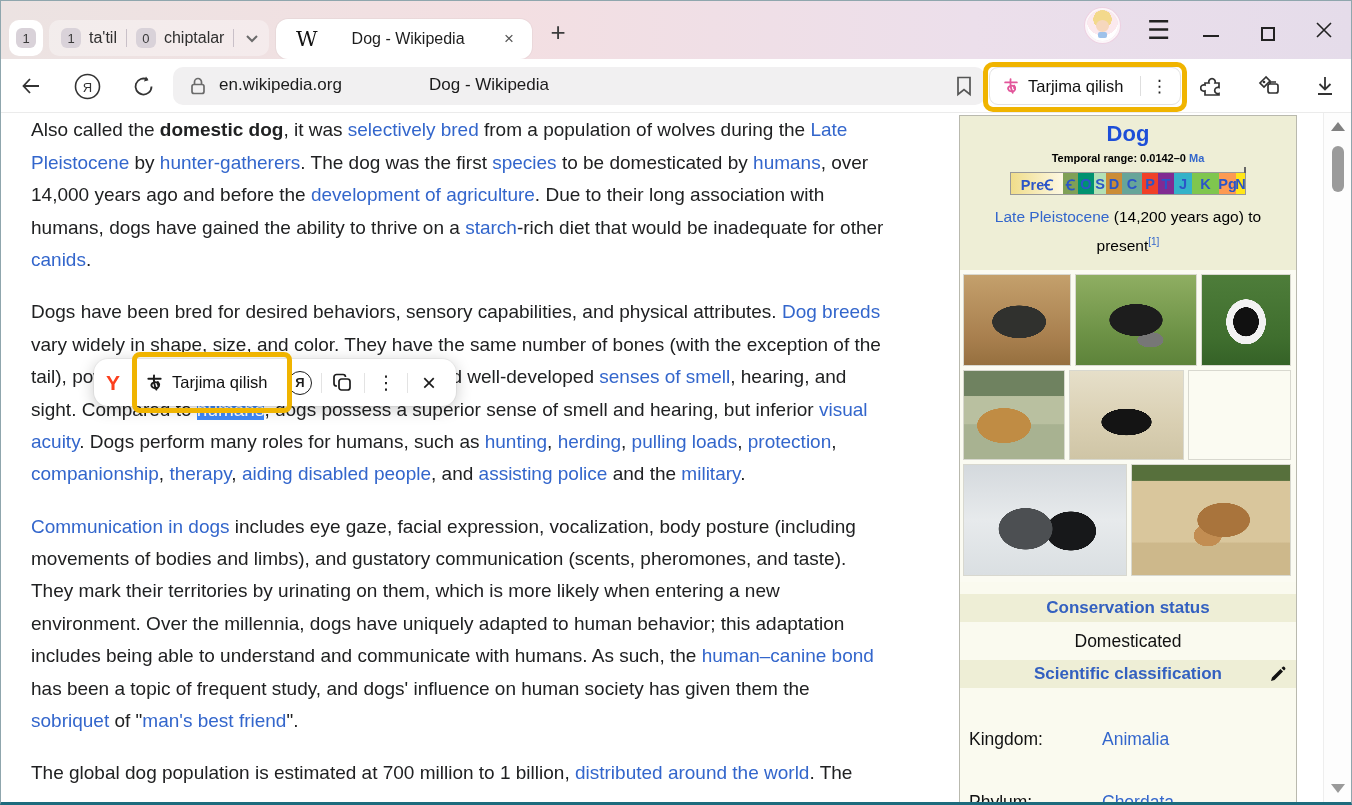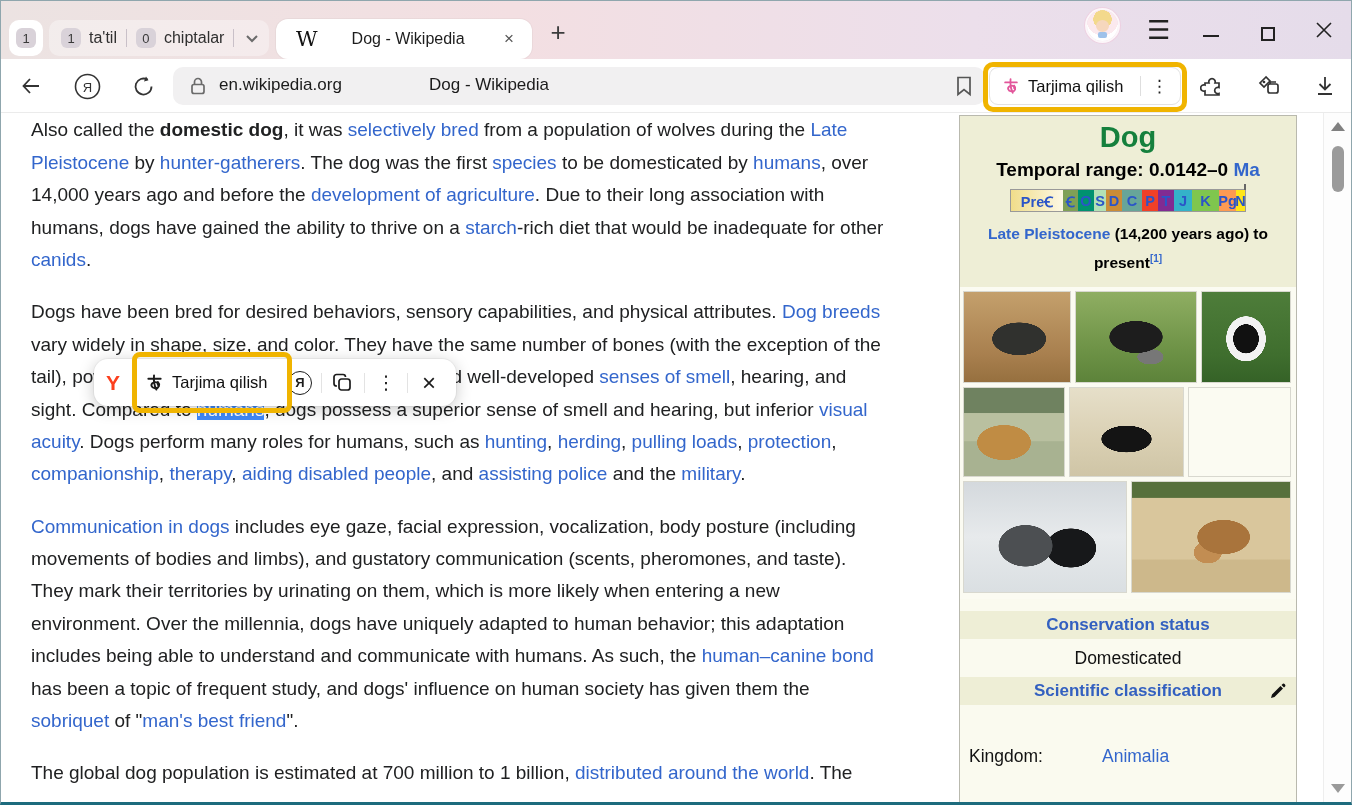--- a/index.html
+++ b/index.html
@@ -100,30 +100,30 @@
     display:flex; align-items:center; justify-content:center; font-size:13px; font-weight:bold; color:#1c1c1c; }
   .pop-div { width:1px; height:20px; background:#e3e3e3; margin:0 6px; }
   .hl-popup { left:131px; top:239px; width:160px; height:61px; border-radius:8px; }
 
   
   .infobox {
     position:absolute; left:958px; top:2px; width:338px; background:#fafaef;
     border:1px solid #b9b9ae; font-size:15.5px;
   }
   .infobox-top { background:var(--infobox-header-bg,#eeeed6); padding:5px 6px 9px; text-align:center; }
-  .ib-title { font-size:29px; font-weight:bold; color:#15803d; }
-  .ib-temporal { font-size:19px; font-weight:bold; margin-top:5px; color:#000; }
+  .ib-title { font-size:22px; font-weight:bold; color:#1d4ed8; }
+  .ib-temporal { font-size:11px; font-weight:bold; margin-top:5px; color:#000; }
   .ib-temporal .link { color:var(--link-blue,#3366cc); }
   .timeline { position:relative; width:236px; height:23px; margin:8px auto 7px; display:flex;
     border:1px solid #999; background:#fff; }
   .timeline:after { content:""; position:absolute; right:-1px; top:-6px; width:2px; height:6px; background:#666; }
   .tseg { height:100%; display:flex; align-items:center; justify-content:center;
     font-size:14.5px; font-weight:bold; color:#2b55c8; overflow:visible; }
   .tseg.prec { background:linear-gradient(90deg,#f0dd8a,#fdf8e4); color:#2b55c8; }
-  .ib-range { font-weight:bold; line-height:1.9; width:300px; margin:0 auto; }
+  .ib-range { font-weight:normal; line-height:1.9; width:300px; margin:0 auto; }
   .ib-range .link { color:var(--link-blue,#3366cc); }
   .ib-range sup { font-size:10px; color:var(--link-blue,#3366cc); }
   .photos { padding:4px 3px 2px; background:#fbfbf2; }
   .ph-row { display:flex; gap:4px; margin-bottom:4px; }
   .photo { border:1px solid #d8d8cf; }
   .ib-bar { background:var(--infobox-header-bg,#eeeed6); height:28px; display:flex; align-items:center;
     justify-content:center; position:relative; margin-top:12px; }
   .ib-bar-label { color:#3360c0; font-weight:bold; font-size:17px; }
   .ib-value { text-align:center; font-size:17.5px; color:#111; padding:9px 0 6px; }
   .pencil { position:absolute; right:10px; top:6px; }

